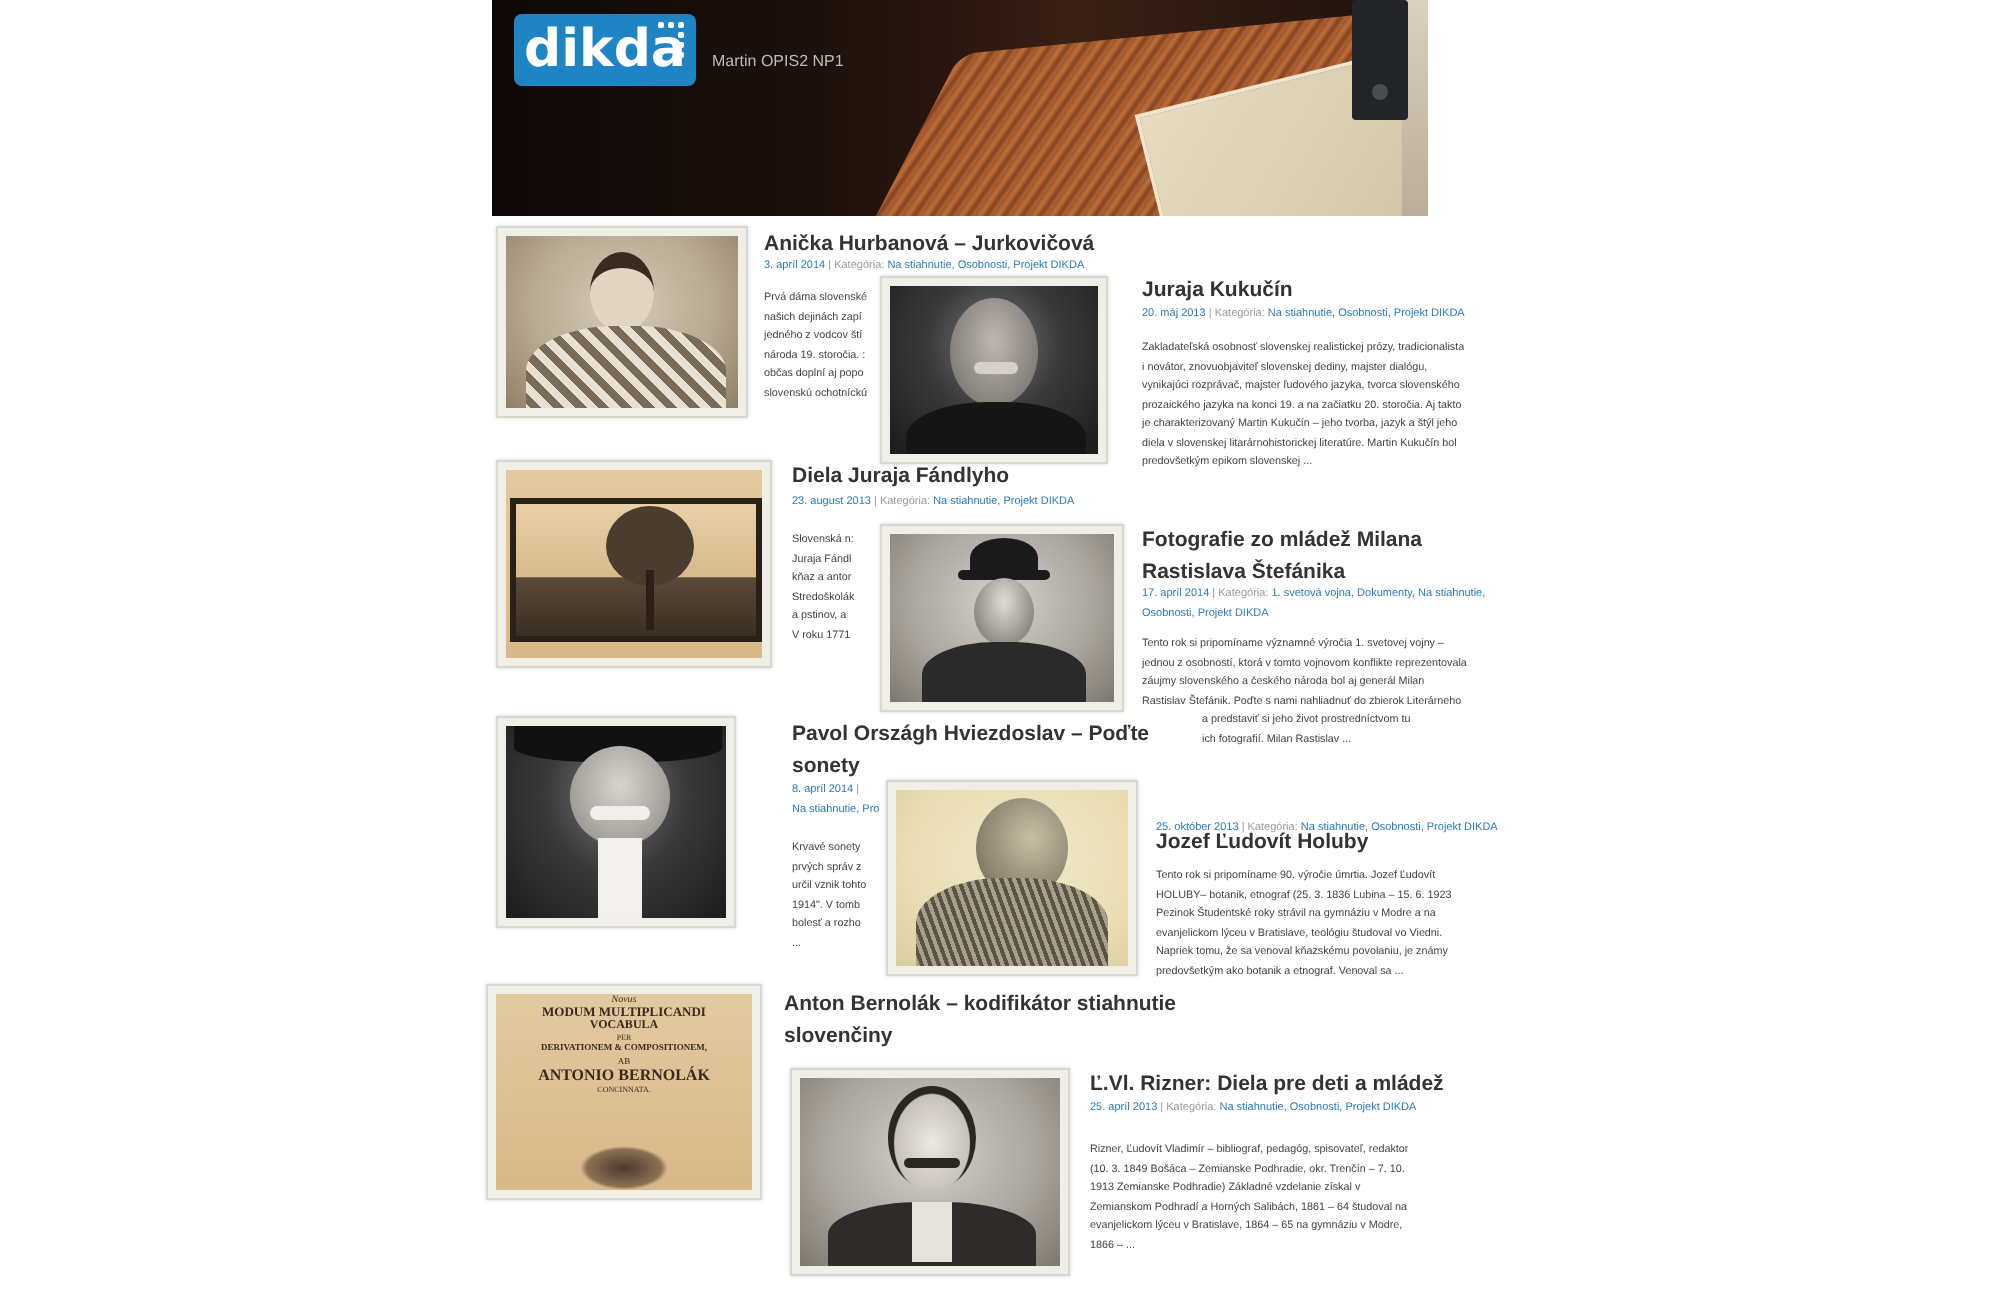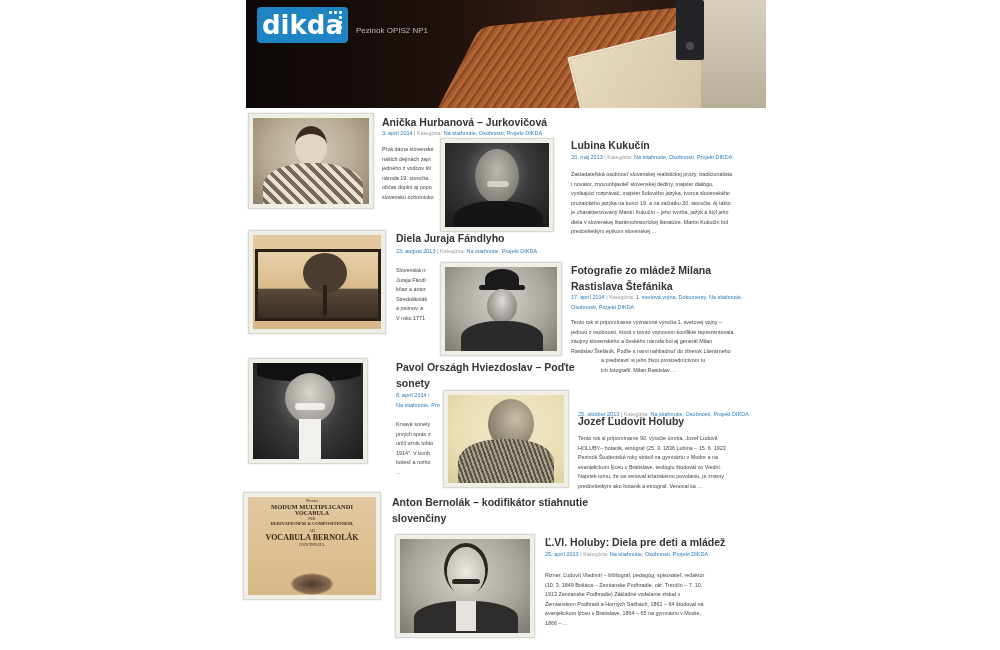--- a/index.html
+++ b/index.html
@@ -1,21 +1,21 @@
 <!DOCTYPE html>
 <html><head>
 <meta charset="utf-8">
 <style>
   * { box-sizing: border-box; margin: 0; padding: 0; }
   html, body { width: 1000px; height: 650px; background: #ffffff; overflow: hidden; }
   body { font-family: "Liberation Sans", sans-serif; color: #222; position: relative; }
 
   
   .header {
-    position: absolute; left: 246px; top: 0; width: 520px; height: 108px;
+    position: absolute; left: 246px; top: 0; width: 468px; height: 108px;
     background: linear-gradient(90deg, #0d0807 0%, #1a0f0b 30%, #2a1710 50%, #3a2015 62%, #1c120d 100%);
     overflow: hidden;
   }
   .header .wood {
     position: absolute; left: 210px; top: 10px; width: 320px; height: 130px;
     background: repeating-linear-gradient(100deg, #a4562a 0px, #c4733c 3px, #8a4420 6px, #b86a38 9px);
     transform: skewX(-32deg) rotate(-6deg);
     border-radius: 8px;
     opacity: 0.95;
   }
@@ -97,21 +97,21 @@
     <span class="logo-text">dikda</span>
     <span class="logo-dots">
       <span style="left:0;top:0"></span>
         <span style="left:5px;top:0"></span>
         <span style="left:10px;top:0"></span>
       <span style="left:10px;top:5px"></span>
         <span style="left:10px;top:10px"></span>
         <span style="left:10px;top:15px"></span>
     </span>
   </a>
-  <div class="site-sub">Pezinok OPIS2 NP1</div>
+  <div class="site-sub">Martin OPIS2 NP1</div>
 </div>
 
 <a class="thumb" style="left:248px;top:113px;width:126px;height:96px;">
   <div class="img sepia">
     <div class="head" style="left:42px;top:8px;width:32px;height:40px;background:#e2d6c3;border-top:8px solid #3a2a20;"></div>
     <div class="body-shape" style="left:10px;top:45px;width:100px;height:50px;background:repeating-linear-gradient(45deg,#7a6a58 0 4px,#e8e0d2 4px 8px);"></div>
   </div>
 </a>
 <div class="post-title" style="left:382px;top:114px;width:200px;">Anička Hurbanová – Jurkovičová</div>
 <div class="post-meta" style="left:382px;top:128px;width:180px;">
@@ -146,21 +146,21 @@
     <div>V roku 1771</div>
 </div>
 
 <a class="thumb" style="left:440px;top:138px;width:114px;height:94px;">
   <div class="img bw-dark">
     <div class="head" style="left:30px;top:6px;width:44px;height:54px;background:radial-gradient(ellipse at 50% 40%,#bdb8b0,#6d6964);"></div>
     <div style="position:absolute;left:42px;top:38px;width:22px;height:6px;background:#d5d0c8;border-radius:3px;"></div>
     <div class="body-shape" style="left:8px;top:58px;width:90px;height:40px;background:#151515;"></div>
   </div>
 </a>
-<div class="post-title" style="left:571px;top:137px;width:180px;">Lubina Kukučín</div>
+<div class="post-title" style="left:571px;top:137px;width:180px;">Juraja Kukučín</div>
 <div class="post-meta" style="left:571px;top:152px;width:185px;">
   <span>20. máj 2013</span><span class="sep"> | </span><span class="cat-label">Kategória:</span> <span>Na stiahnutie, Osobnosti, Projekt DIKDA</span>
 </div>
 <div class="post-excerpt" style="left:571px;top:170px;width:185px;">
   <div>Zakladateľská osobnosť slovenskej realistickej prózy, tradicionalista</div>
     <div>i novátor, znovuobjaviteľ slovenskej dediny, majster dialógu,</div>
     <div>vynikajúci rozprávač, majster ľudového jazyka, tvorca slovenského</div>
     <div>prozaického jazyka na konci 19. a na začiatku 20. storočia. Aj takto</div>
     <div>je charakterizovaný Martin Kukučín – jeho tvorba, jazyk a štýl jeho</div>
     <div>diela v slovenskej litarárnohistorickej literatúre. Martin Kukučín bol</div>
@@ -230,36 +230,36 @@
 </div>
 
 <a class="thumb" style="left:243px;top:492px;width:138px;height:108px;">
   <div class="img parchment" style="text-align:center;font-family:'Liberation Serif',serif;color:#3a2a1e;">
     <div style="font-size:5px;font-style:italic;margin-top:1px;">Novus</div>
     <div style="font-size:6.5px;font-weight:bold;">MODUM MULTIPLICANDI</div>
     <div style="font-size:6px;font-weight:bold;">VOCABULA</div>
     <div style="font-size:4px;">PER</div>
     <div style="font-size:4.5px;font-weight:bold;">DERIVATIONEM &amp; COMPOSITIONEM,</div>
     <div style="font-size:4.5px;margin-top:2px;">AB</div>
-    <div style="font-size:8px;font-weight:bold;">VOCABULA BERNOLÁK</div>
+    <div style="font-size:8px;font-weight:bold;">ANTONIO BERNOLÁK</div>
     <div style="font-size:4px;">CONCINNATA.</div>
     <div style="position:absolute;left:42px;top:76px;width:44px;height:22px;background:radial-gradient(ellipse,#4a3a2c,#8c6f52 60%,transparent 70%);"></div>
   </div>
 </a>
 <div class="post-title" style="left:392px;top:494px;width:200px;">Anton Bernolák – kodifikátor stiahnutie slovenčiny</div>
 
 <a class="thumb" style="left:395px;top:534px;width:140px;height:104px;">
   <div class="img bw-light">
     <div class="head" style="left:44px;top:4px;width:44px;height:52px;background:radial-gradient(ellipse at 50% 55%,#ece8e2 0%,#c6c2ba 60%,#2a2622 62%);"></div>
     <div style="position:absolute;left:52px;top:40px;width:28px;height:5px;background:#2a2622;border-radius:3px;"></div>
     <div class="body-shape" style="left:14px;top:62px;width:104px;height:36px;background:#2e2c2a;"></div>
     <div style="position:absolute;left:56px;top:62px;width:20px;height:30px;background:#e6e2dc;"></div>
   </div>
 </a>
-<div class="post-title" style="left:545px;top:534px;width:200px;">Ľ.Vl. Holuby: Diela pre deti a mládež</div>
+<div class="post-title" style="left:545px;top:534px;width:200px;">Ľ.Vl. Rizner: Diela pre deti a mládež</div>
 <div class="post-meta" style="left:545px;top:549px;width:210px;">
   <span>25. apríl 2013</span><span class="sep"> | </span><span class="cat-label">Kategória:</span> <span>Na stiahnutie, Osobnosti, Projekt DIKDA</span>
 </div>
 <div class="post-excerpt" style="left:545px;top:571px;width:210px;">
   <div>Rizner, Ľudovít Vladimír – bibliograf, pedagóg, spisovateľ, redaktor</div>
     <div>(10. 3. 1849 Bošáca – Zemianske Podhradie, okr. Trenčín – 7. 10.</div>
     <div>1913 Zemianske Podhradie) Základné vzdelanie získal v</div>
     <div>Zemianskom Podhradí a Horných Salibách, 1861 – 64 študoval na</div>
     <div>evanjelickom lýceu v Bratislave, 1864 – 65 na gymnáziu v Modre,</div>
     <div>1866 – ...</div>

